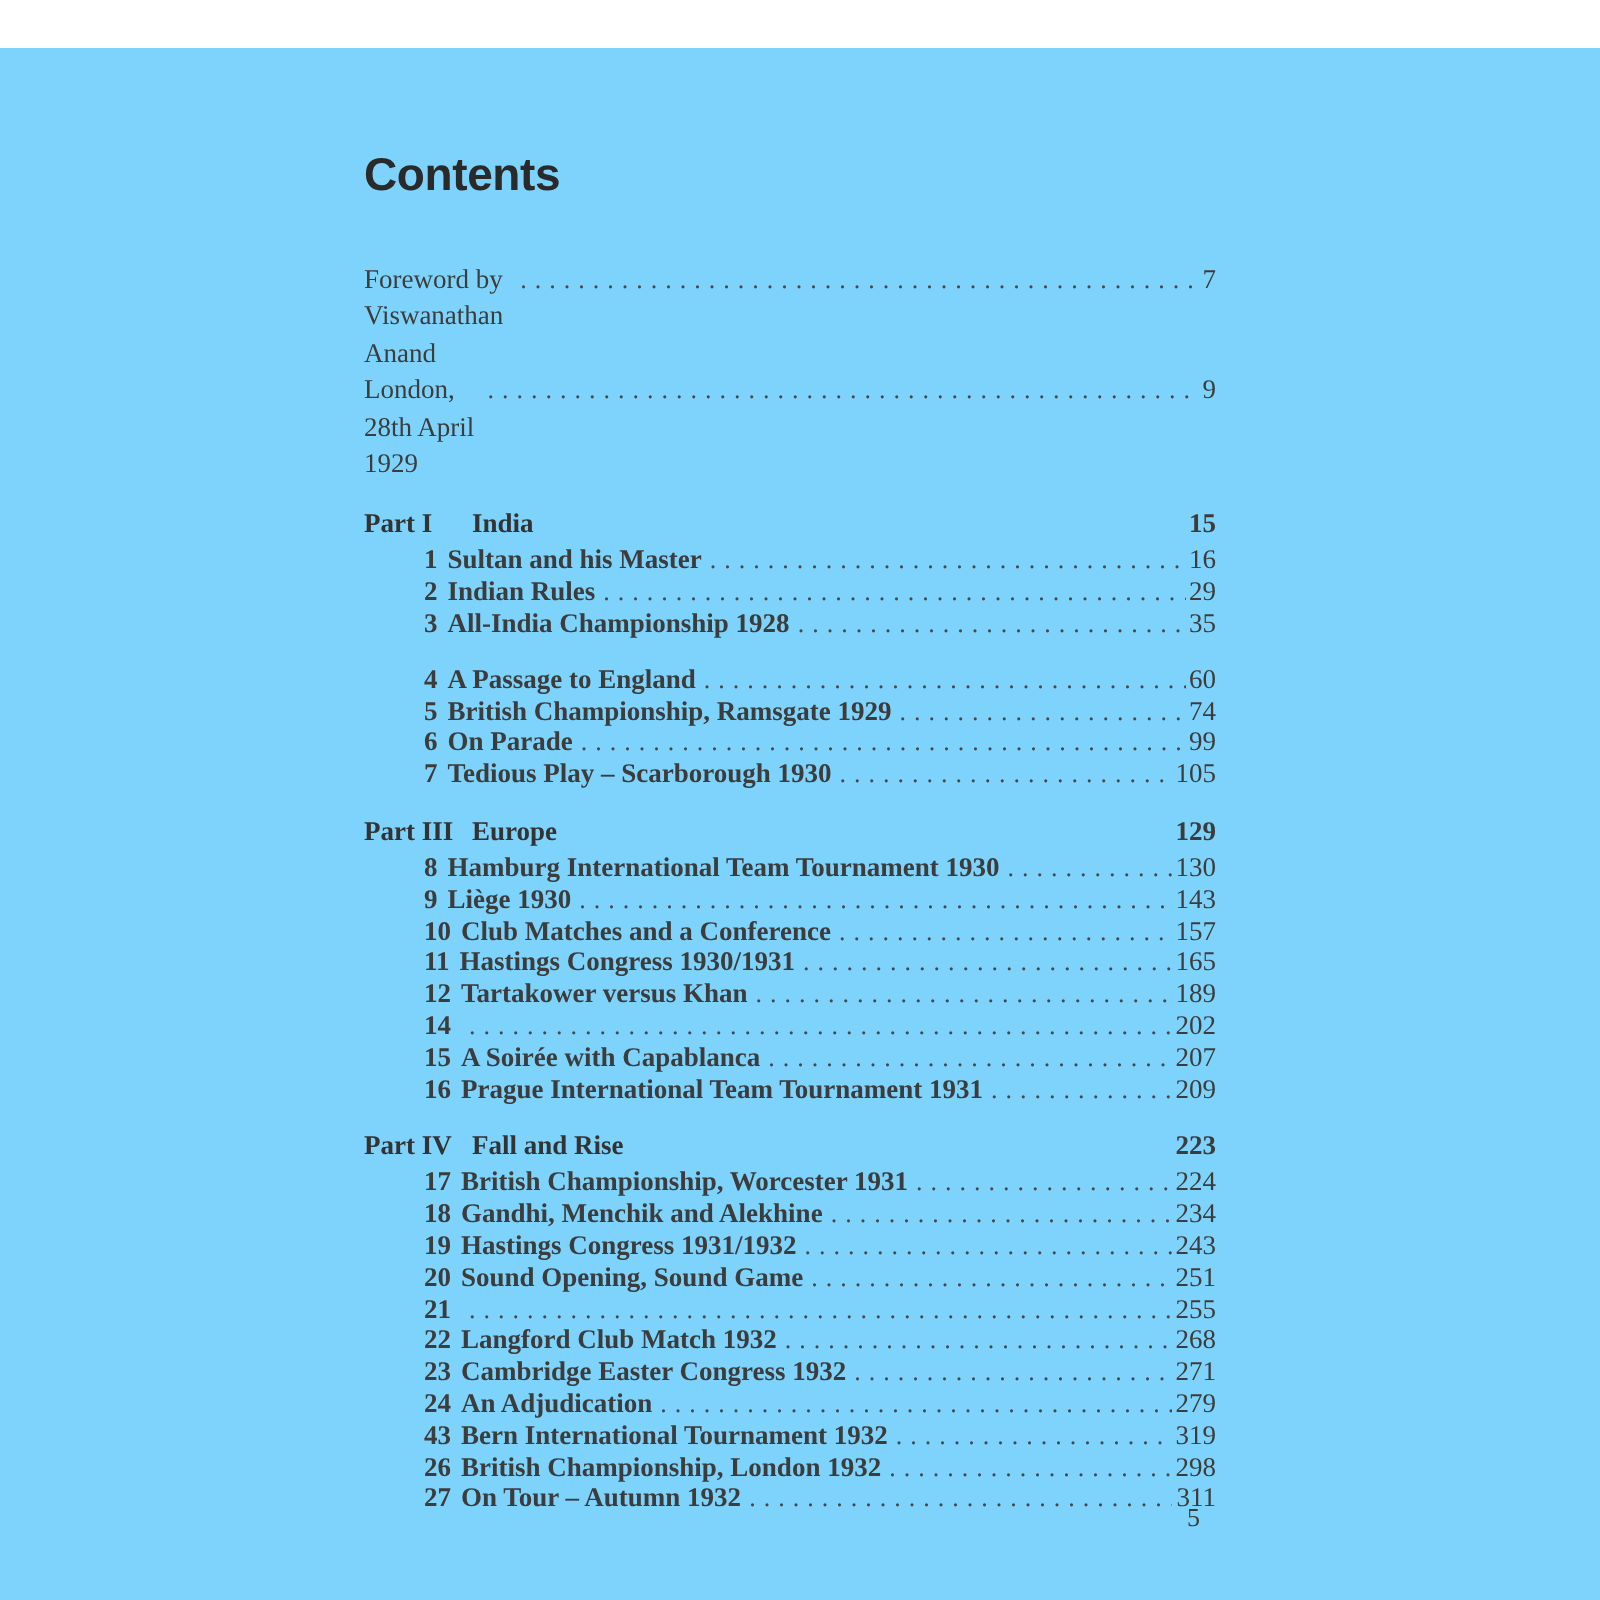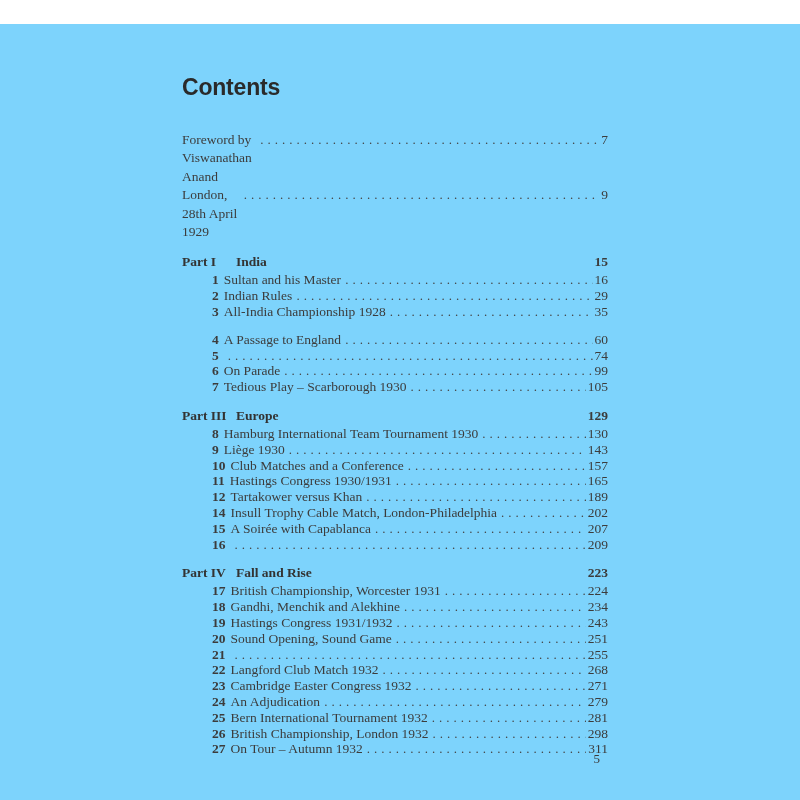--- a/index.html
+++ b/index.html
@@ -62,21 +62,21 @@
     margin-bottom: 1px;
   }
   .part-label { display: inline-block; min-width: 54px; }
   .part-name { }
   .part-head .pg { margin-left: auto; font-weight: bold; }
   .ch-row {
     padding-left: 30px;
     line-height: 15.8px;
   }
   .ch-num { font-weight: bold; margin-right: 5px; flex: 0 0 auto; }
-  .ch-title { white-space: nowrap; flex: 0 0 auto; }
+  .ch-title { white-space: nowrap; flex: 0 0 auto; font-weight: bold; }
   .folio {
     position: absolute;
     top: 727px;
     left: 182px;
     width: 426px;
     text-align: right;
     padding-right: 8px;
     box-sizing: border-box;
     font-size: 13px;
     color: #3c3c3c;
@@ -136,20 +136,21 @@
     <div class="chapters">
   <div class="row ch-row">
     <span class="ch-num">4</span>
     <span class="ch-title">A Passage to England</span>
     <span class="leader"></span>
     <span class="pg">60</span>
   </div>
 
   <div class="row ch-row">
     <span class="ch-num">5</span>
+    <span class="ch-title">British Championship, Ramsgate 1929</span>
     <span class="leader"></span>
     <span class="pg">74</span>
   </div>
 
   <div class="row ch-row">
     <span class="ch-num">6</span>
     <span class="ch-title">On Parade</span>
     <span class="leader"></span>
     <span class="pg">99</span>
   </div>
@@ -201,34 +202,34 @@
   <div class="row ch-row">
     <span class="ch-num">12</span>
     <span class="ch-title">Tartakower versus Khan</span>
     <span class="leader"></span>
     <span class="pg">189</span>
   </div>
 
 
   <div class="row ch-row">
     <span class="ch-num">14</span>
-    <span class="ch-title">Insull Trophy Cable Match, London-Philadelphia</span>
     <span class="leader"></span>
     <span class="pg">202</span>
   </div>
 
   <div class="row ch-row">
     <span class="ch-num">15</span>
     <span class="ch-title">A Soirée with Capablanca</span>
     <span class="leader"></span>
     <span class="pg">207</span>
   </div>
 
   <div class="row ch-row">
     <span class="ch-num">16</span>
+    <span class="ch-title">Prague International Team Tournament 1931</span>
     <span class="leader"></span>
     <span class="pg">209</span>
   </div>
 </div>
   </section>
 
   <section class="part">
     <div class="row part-head">
       <span class="part-label">Part IV</span>
       <span class="part-name">Fall and Rise</span>
@@ -284,24 +285,24 @@
   </div>
 
   <div class="row ch-row">
     <span class="ch-num">24</span>
     <span class="ch-title">An Adjudication</span>
     <span class="leader"></span>
     <span class="pg">279</span>
   </div>
 
   <div class="row ch-row">
-    <span class="ch-num">25</span>
+    <span class="ch-num">43</span>
     <span class="ch-title">Bern International Tournament 1932</span>
     <span class="leader"></span>
-    <span class="pg">281</span>
+    <span class="pg">319</span>
   </div>
 
   <div class="row ch-row">
     <span class="ch-num">26</span>
     <span class="ch-title">British Championship, London 1932</span>
     <span class="leader"></span>
     <span class="pg">298</span>
   </div>
 
   <div class="row ch-row">

